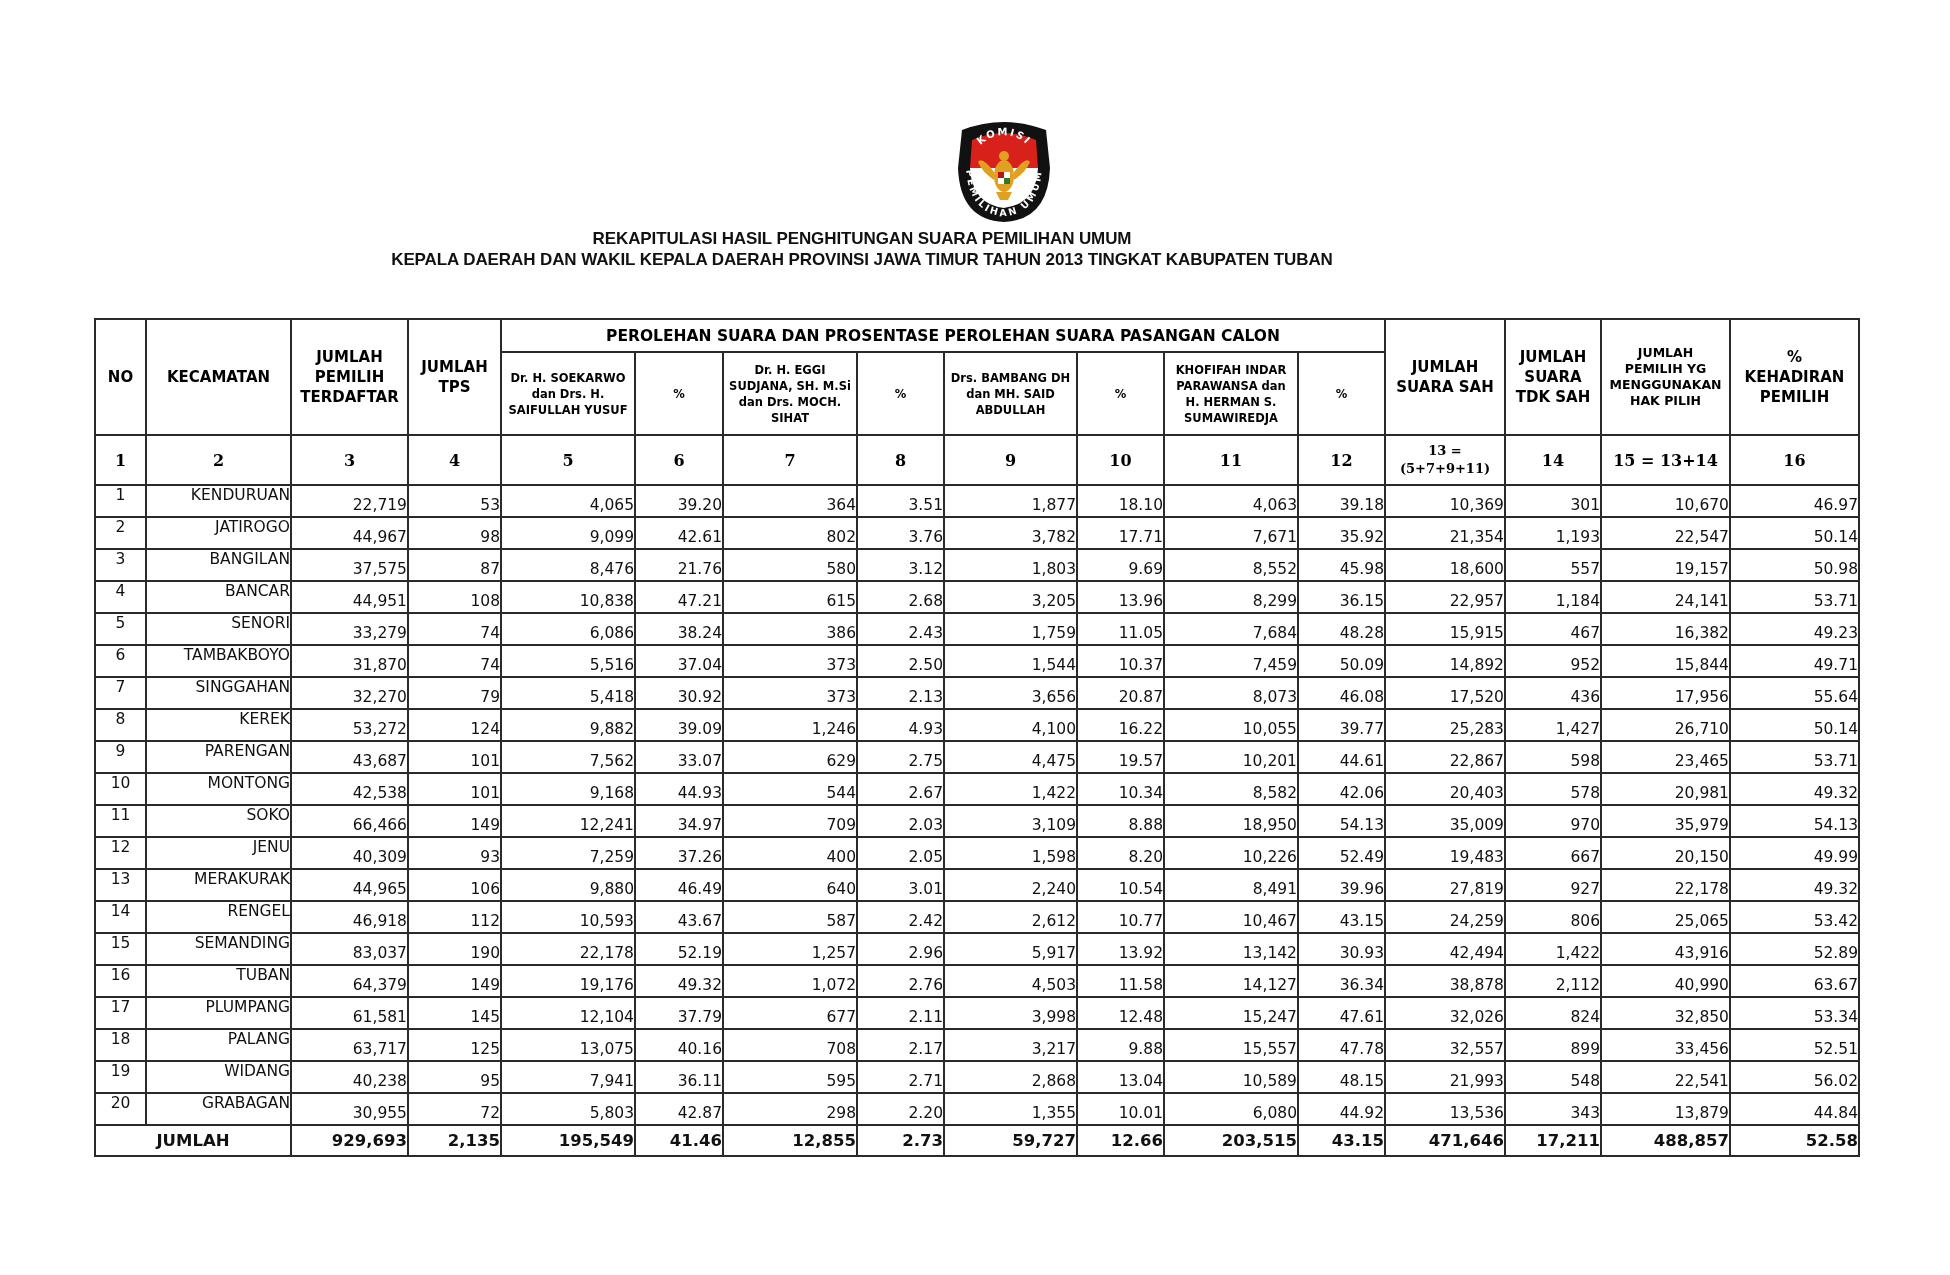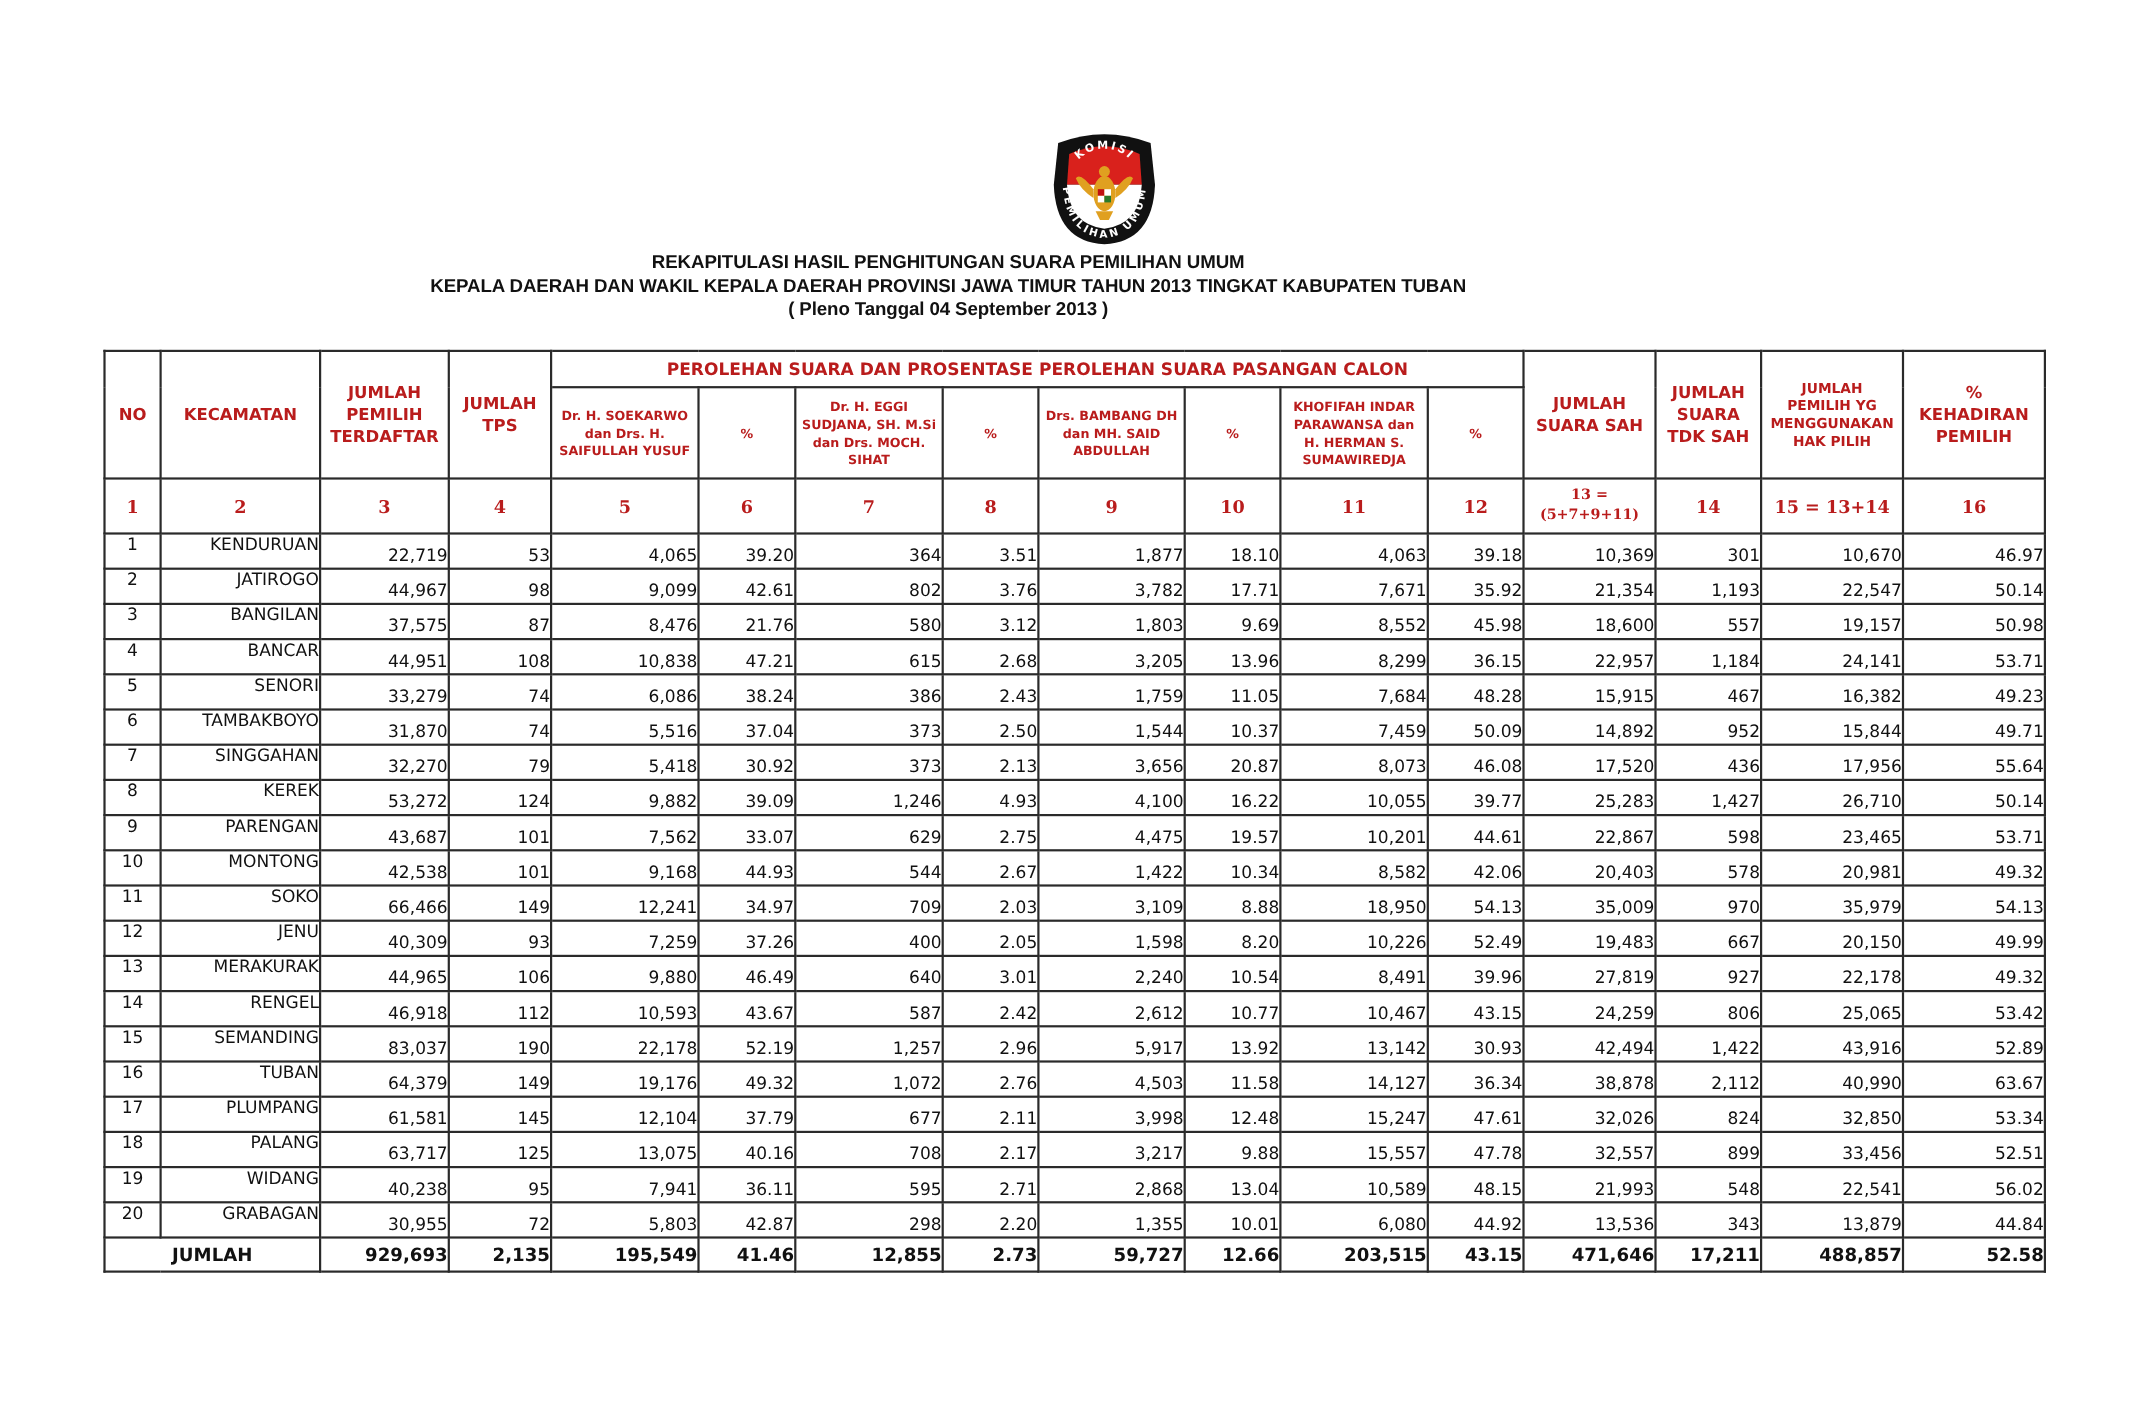--- a/index.html
+++ b/index.html
@@ -6,21 +6,21 @@
   body { width:1950px; height:1275px; position:relative; overflow:hidden;
          font-family:"DejaVu Sans", "Liberation Sans", sans-serif; color:#111; }
   .logo { position:absolute; left:952px; top:116px; width:104px; height:108px; }
   .titles { position:absolute; left:0; top:228px; width:1724px; text-align:center; }
   .titles div { font-family:"Liberation Sans", sans-serif; font-weight:bold;
                 font-size:17px; line-height:21px; letter-spacing:-0.1px; }
   table.rekap { position:absolute; left:94px; top:318px; border-collapse:collapse;
                 table-layout:fixed; }
   table.rekap td, table.rekap th { border:2px solid #2a2a2a; padding:0; overflow:hidden; }
   th { font-family:"DejaVu Sans", sans-serif; font-weight:bold; text-align:center;
-       vertical-align:middle; color:#b91c1c; }
+       vertical-align:middle; color:#000000; }
   th.big { font-size:15px; line-height:20px; }
   th.small { font-size:11.5px; line-height:16px; }
   th.span { font-size:15.5px; height:31px; }
   th.num { font-size:16px; font-family:"DejaVu Serif", serif; height:48px; }
   th.num.formula { font-size:13px; line-height:18px; }
   td { font-family:"DejaVu Sans", sans-serif; font-size:15.5px; height:30px;
        vertical-align:bottom; padding-bottom:0; }
   td.r { text-align:right; padding-right:8px; }
   td.c { text-align:center; }
   td.l { text-align:left; padding-left:4px; }
@@ -57,21 +57,20 @@
     </text>
     <text font-size="9.5" font-weight="bold" fill="#fff" font-family="DejaVu Sans, sans-serif" letter-spacing="2.5">
       <textPath href="#arcBot" startOffset="50%" text-anchor="middle">PEMILIHAN UMUM</textPath>
     </text>
   </svg>
 </div>
 
 <div class="titles">
   <div>REKAPITULASI HASIL PENGHITUNGAN SUARA PEMILIHAN UMUM</div>
   <div>KEPALA DAERAH DAN WAKIL KEPALA DAERAH PROVINSI JAWA TIMUR TAHUN 2013 TINGKAT KABUPATEN TUBAN</div>
-  <div>( Pleno Tanggal 04 September 2013 )</div>
 </div>
 
 <table class="rekap">
   <colgroup>
     <col style="width:51px">
       <col style="width:145px">
       <col style="width:117px">
       <col style="width:93px">
     <col style="width:134px">
       <col style="width:88px">

